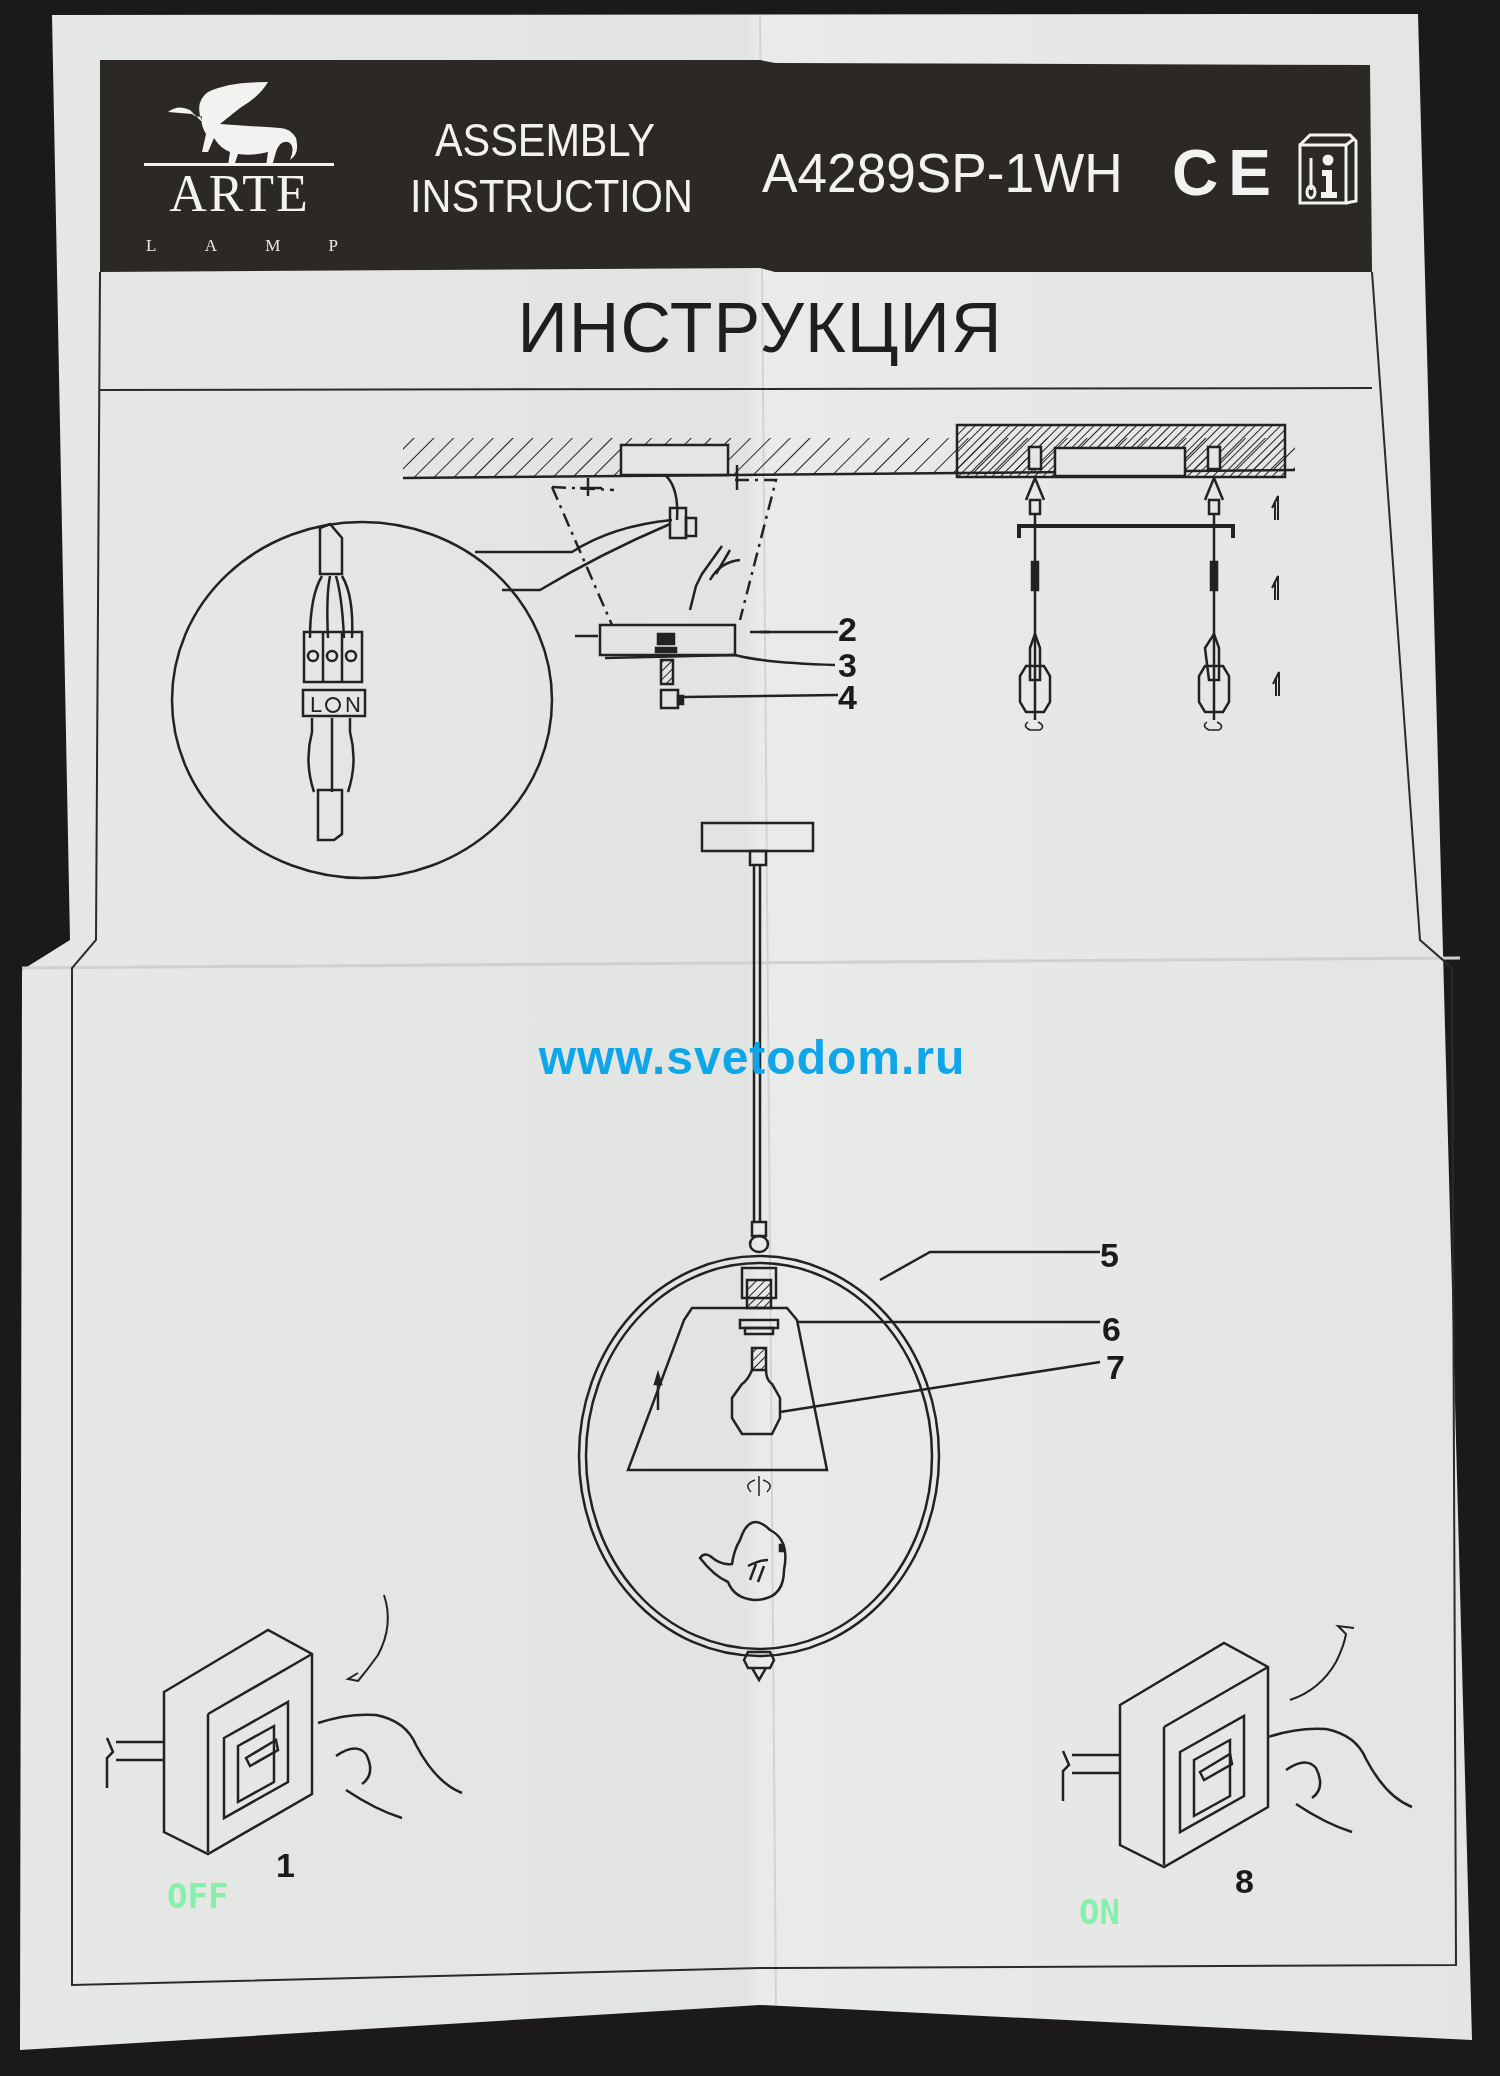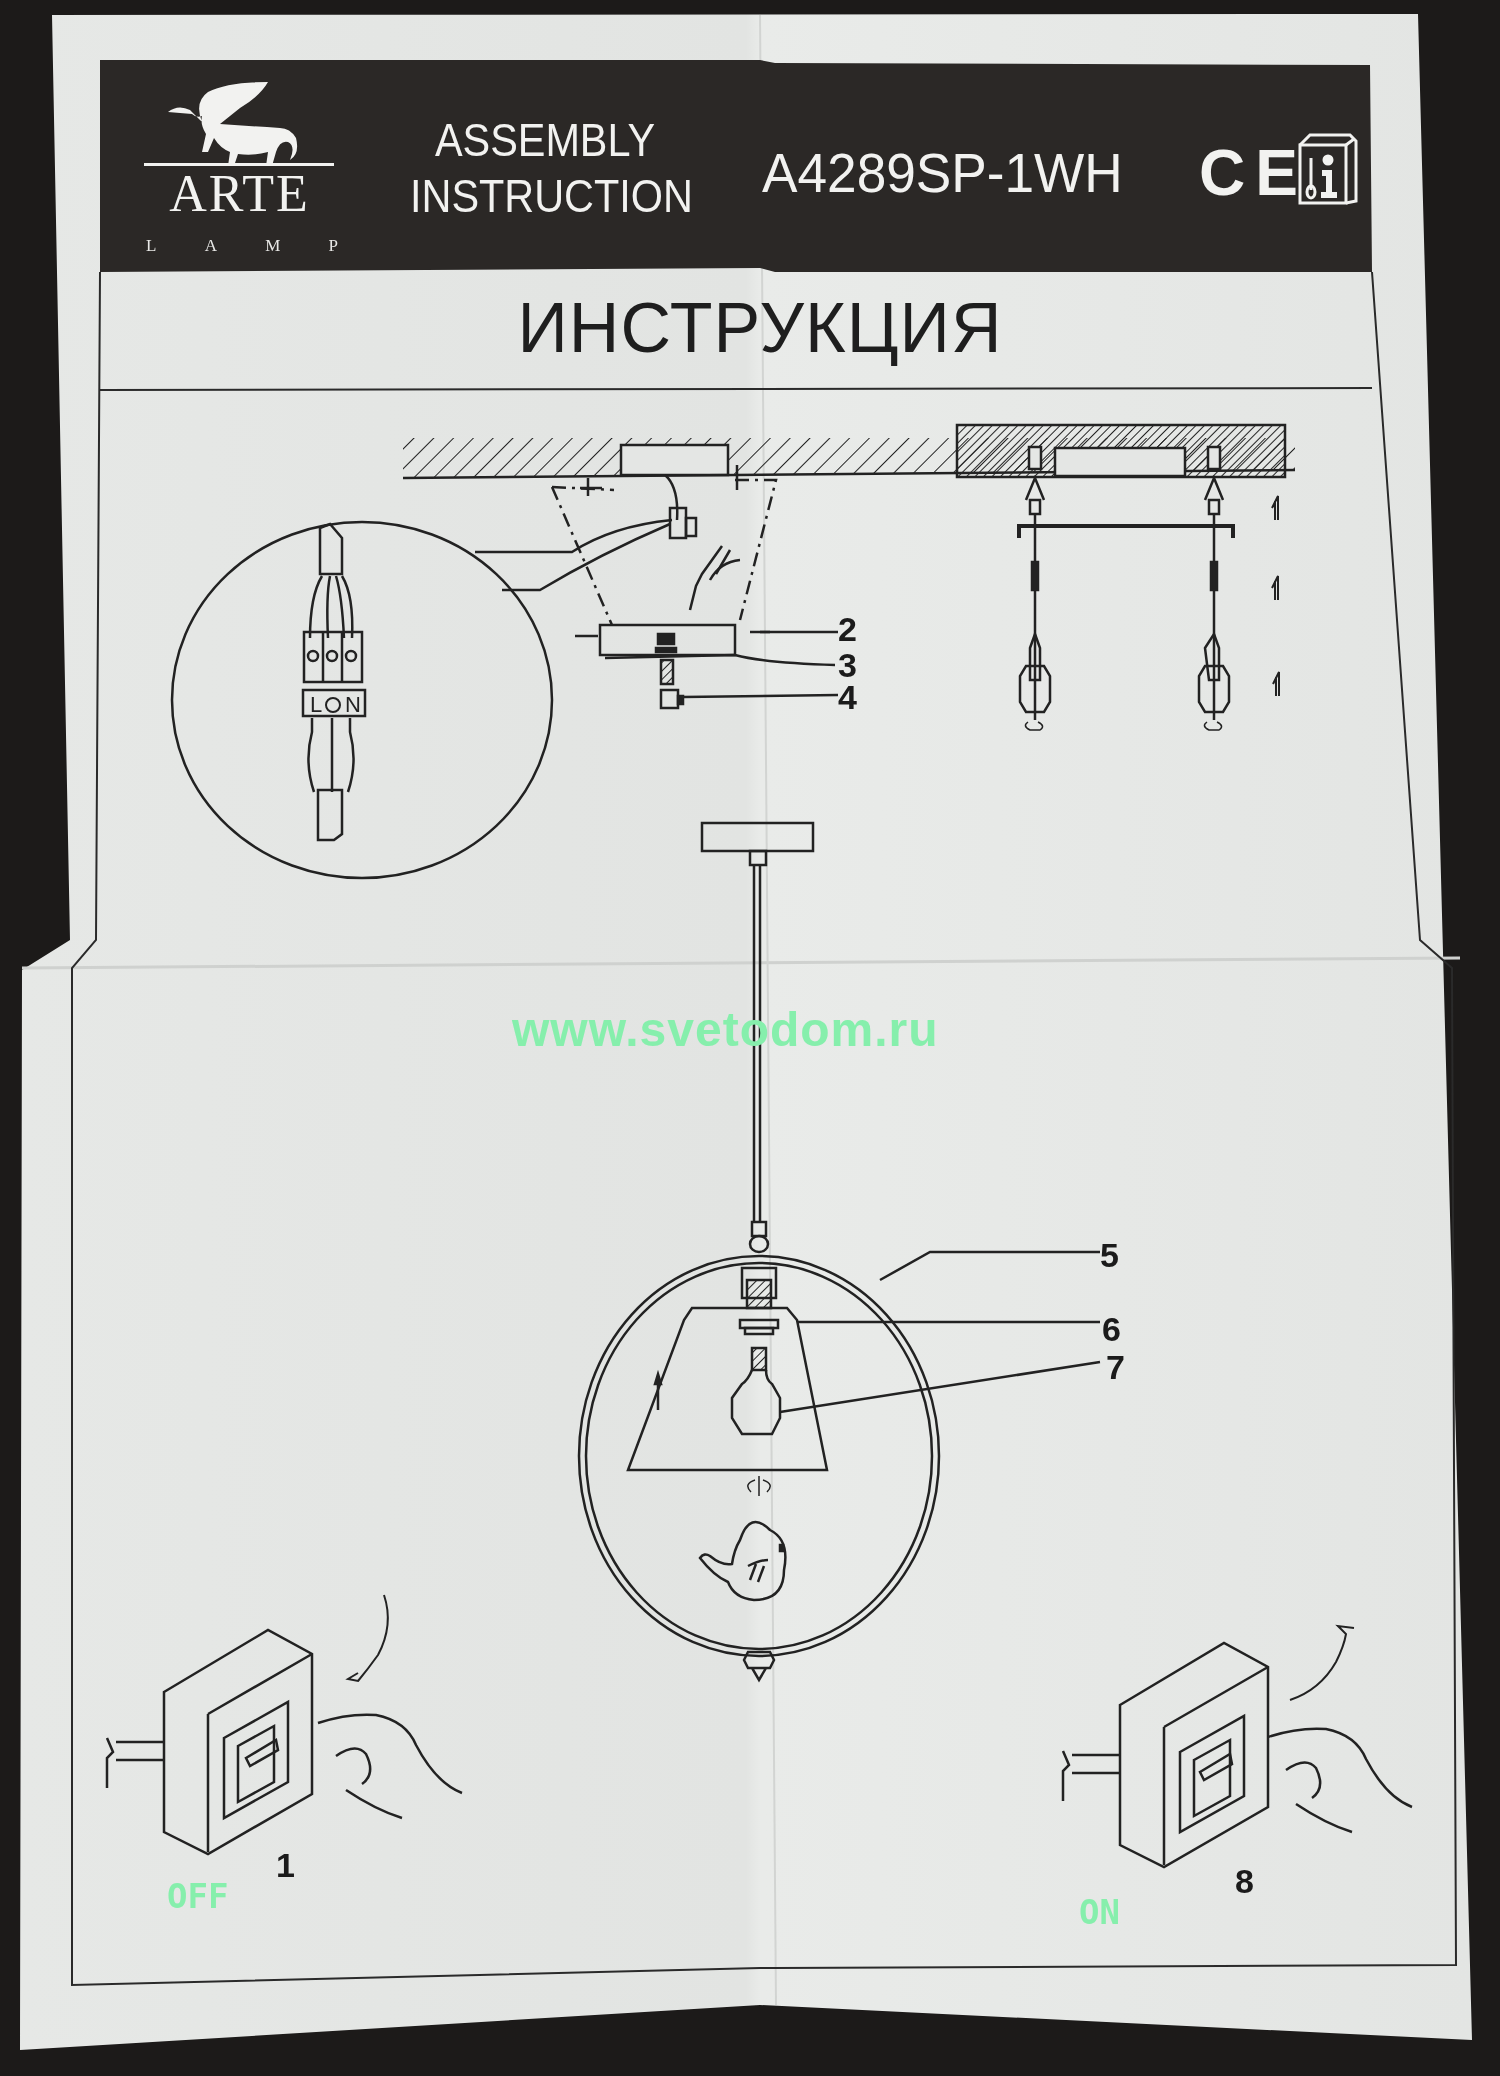--- a/index.html
+++ b/index.html
@@ -2,23 +2,23 @@
 <html><head>
 <meta charset="utf-8">
 <style>
   html, body { margin:0; padding:0; }
   body { width:1500px; height:2076px; background:#1c1a19; position:relative; overflow:hidden; font-family:"Liberation Sans", sans-serif; }
   .paper { position:absolute; left:0; top:0; width:1500px; height:2076px; }
   .brand-name { position:absolute; left:142px; top:168px; width:195px; text-align:center; font-family:"Liberation Serif", serif; font-size:52px; letter-spacing:2px; color:#f2f2f0; line-height:1; }
   .brand-sub { position:absolute; left:146px; top:236px; width:192px; display:flex; justify-content:space-between; font-family:"Liberation Serif", serif; font-size:17px; color:#e8e8e6; }
   .assembly { position:absolute; left:395px; top:112px; width:300px; text-align:center; font-size:46px; line-height:56px; color:#f2f2f0; transform:scaleX(0.9); transform-origin:center; }
   .model { position:absolute; left:762px; top:140px; font-size:56px; color:#f2f2f0; transform:scaleX(0.95); transform-origin:left; }
-  .ce { position:absolute; left:1172px; top:136px; font-size:64px; font-weight:bold; color:#f2f2f0; letter-spacing:10px;margin-left:27px; }
+  .ce { position:absolute; left:1172px; top:136px; font-size:64px; font-weight:bold; color:#f2f2f0; letter-spacing:10px; }
   .title-ru { position:absolute; left:510px; top:288px; width:500px; text-align:center; font-size:70px; color:#1e1e1e; letter-spacing:1px; }
-  .watermark { position:absolute; left:512px; top:1002px; width:480px; font-size:48px; font-weight:bold; color:#86efac; letter-spacing:1px; }
+  .watermark { position:absolute; left:512px; top:1030px; width:480px; text-align:center; font-size:48px; font-weight:bold; color:#0ea5e9; letter-spacing:1px; }
   .num { position:absolute; font-size:34px; font-weight:bold; color:#1b1b1b; }
   .state { position:absolute; font-size:34px; font-weight:bold; color:#86efac; font-family:"DejaVu Sans Mono", monospace;margin-left:35px; }
 </style>
 </head>
 <body>
 
 <div class="paper">
   <svg width="1500" height="2076" viewBox="0 0 1500 2076" xmlns="http://www.w3.org/2000/svg" style="position:absolute;left:0;top:0;">
     <defs>
       <pattern id="hatch" width="14" height="14" patternUnits="userSpaceOnUse" patternTransform="rotate(45)">

